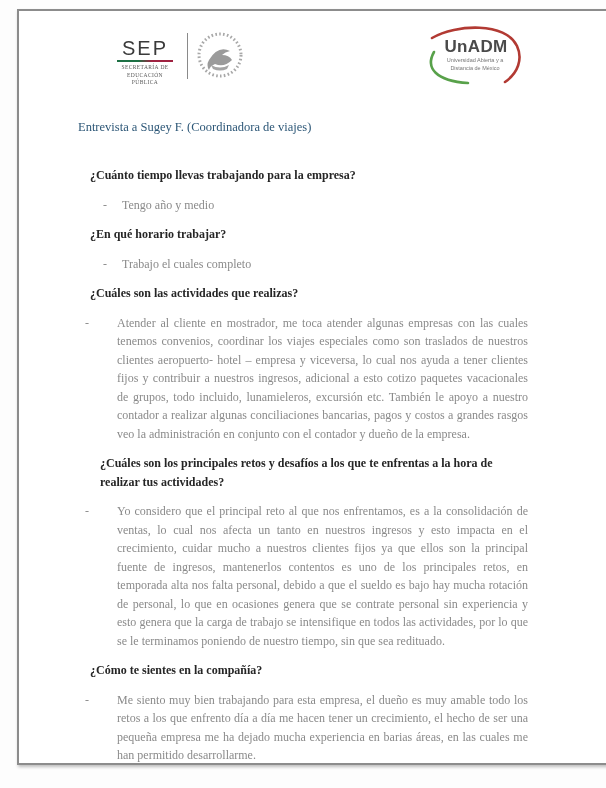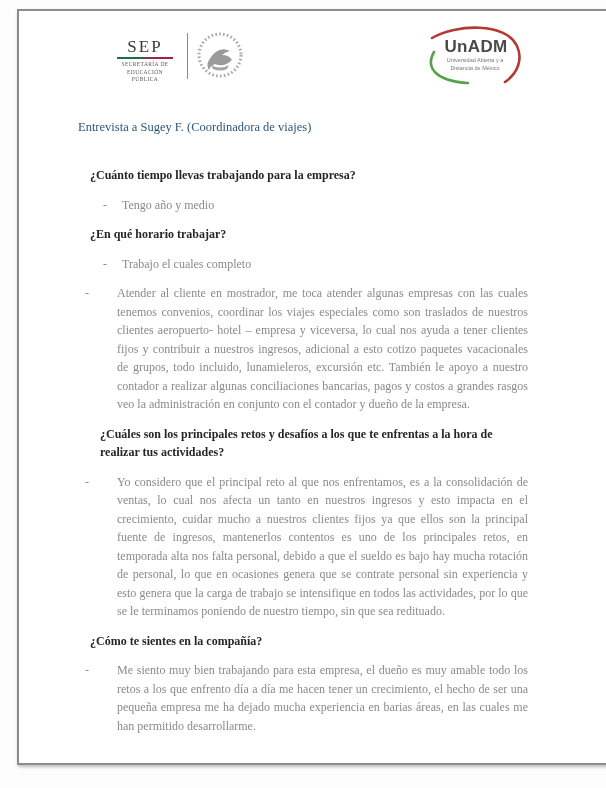--- a/index.html
+++ b/index.html
@@ -12,21 +12,21 @@
     position:absolute;left:17px;top:9px;width:569px;height:752px;
     background:#ffffff;border:2px solid #8c8c8c;
     box-shadow:1px 2px 3px rgba(0,0,0,.25);
     padding:0 60px 0 59px;box-sizing:content-box;
     overflow:hidden;
   }
   .content{width:450px;}
   
   .header{position:relative;height:50px;margin-top:19px;}
   .sep-logo{position:absolute;left:37px;top:8px;width:60px;text-align:center;}
-  .sep-acronym{font-size:17px;line-height:1;color:#3a3a3a;letter-spacing:2px;font-family:Liberation Serif, serif;}
+  .sep-acronym{font-size:20px;line-height:1;color:#3a3a3a;letter-spacing:2px;font-family:Liberation Sans, sans-serif;}
   .sep-underline{height:2px;margin:2px 2px 2px 2px;
     background:linear-gradient(to right,#1d7044 0%,#1d7044 38%,#9f2241 62%,#9f2241 100%);}
   .sep-caption{font-size:5.5px;line-height:1.4;color:#5a5a5a;letter-spacing:.4px;}
   .sep-divider{position:absolute;left:109px;top:3px;width:1px;height:46px;background:#8a8a8a;}
   .coat{position:absolute;left:118px;top:1px;width:48px;height:48px;}
   .unadm-logo{position:absolute;left:344px;top:-5px;width:108px;height:62px;}
   .unadm-logo svg{position:absolute;left:0;top:0;}
   .unadm-acronym{position:absolute;left:15px;top:13px;width:78px;text-align:center;
     font-family:"Liberation Sans",sans-serif;font-weight:bold;font-size:17px;
     color:#4a4a4a;letter-spacing:.3px;line-height:1;}
@@ -89,20 +89,21 @@
       <span class="dash">-</span>
       <span class="answer-text">Tengo año y medio</span>
     </div>
 
     <div class="question">¿En qué horario trabajar?</div>
     <div class="answer short">
       <span class="dash">-</span>
       <span class="answer-text">Trabajo el cuales completo</span>
     </div>
 
+    <div class="question">¿Cuáles son las actividades que realizas?</div>
     <div class="answer long">
       <span class="dash">-</span>
       <span class="answer-text">Atender al cliente en mostrador, me toca atender algunas empresas con las cuales tenemos convenios, coordinar los viajes  especiales como son traslados de nuestros clientes  aeropuerto- hotel – empresa y viceversa, lo cual nos ayuda a tener clientes fijos y contribuir a nuestros ingresos, adicional a esto cotizo paquetes vacacionales de grupos, todo incluido, lunamieleros, excursión etc. También le apoyo a nuestro contador a realizar algunas conciliaciones bancarias, pagos y costos a grandes rasgos veo la administración  en conjunto con el contador y dueño de la empresa.</span>
     </div>
 
     <div class="question indent">¿Cuáles son los principales retos y desafíos a los que te enfrentas a la hora de realizar tus actividades?</div>
     <div class="answer long">
       <span class="dash">-</span>
       <span class="answer-text">Yo considero que el principal reto al que nos enfrentamos, es a la consolidación de ventas, lo cual nos afecta un tanto en nuestros ingresos y esto impacta en el crecimiento, cuidar mucho a nuestros clientes fijos ya que ellos son la principal fuente de ingresos, mantenerlos contentos es uno de los principales retos, en temporada alta nos falta personal, debido a que el sueldo es bajo hay mucha rotación de personal, lo que en ocasiones genera que se contrate personal sin experiencia y esto genera que la carga de trabajo se intensifique en todos las actividades, por lo que se le terminamos poniendo de nuestro tiempo, sin que sea redituado.</span>
     </div>

